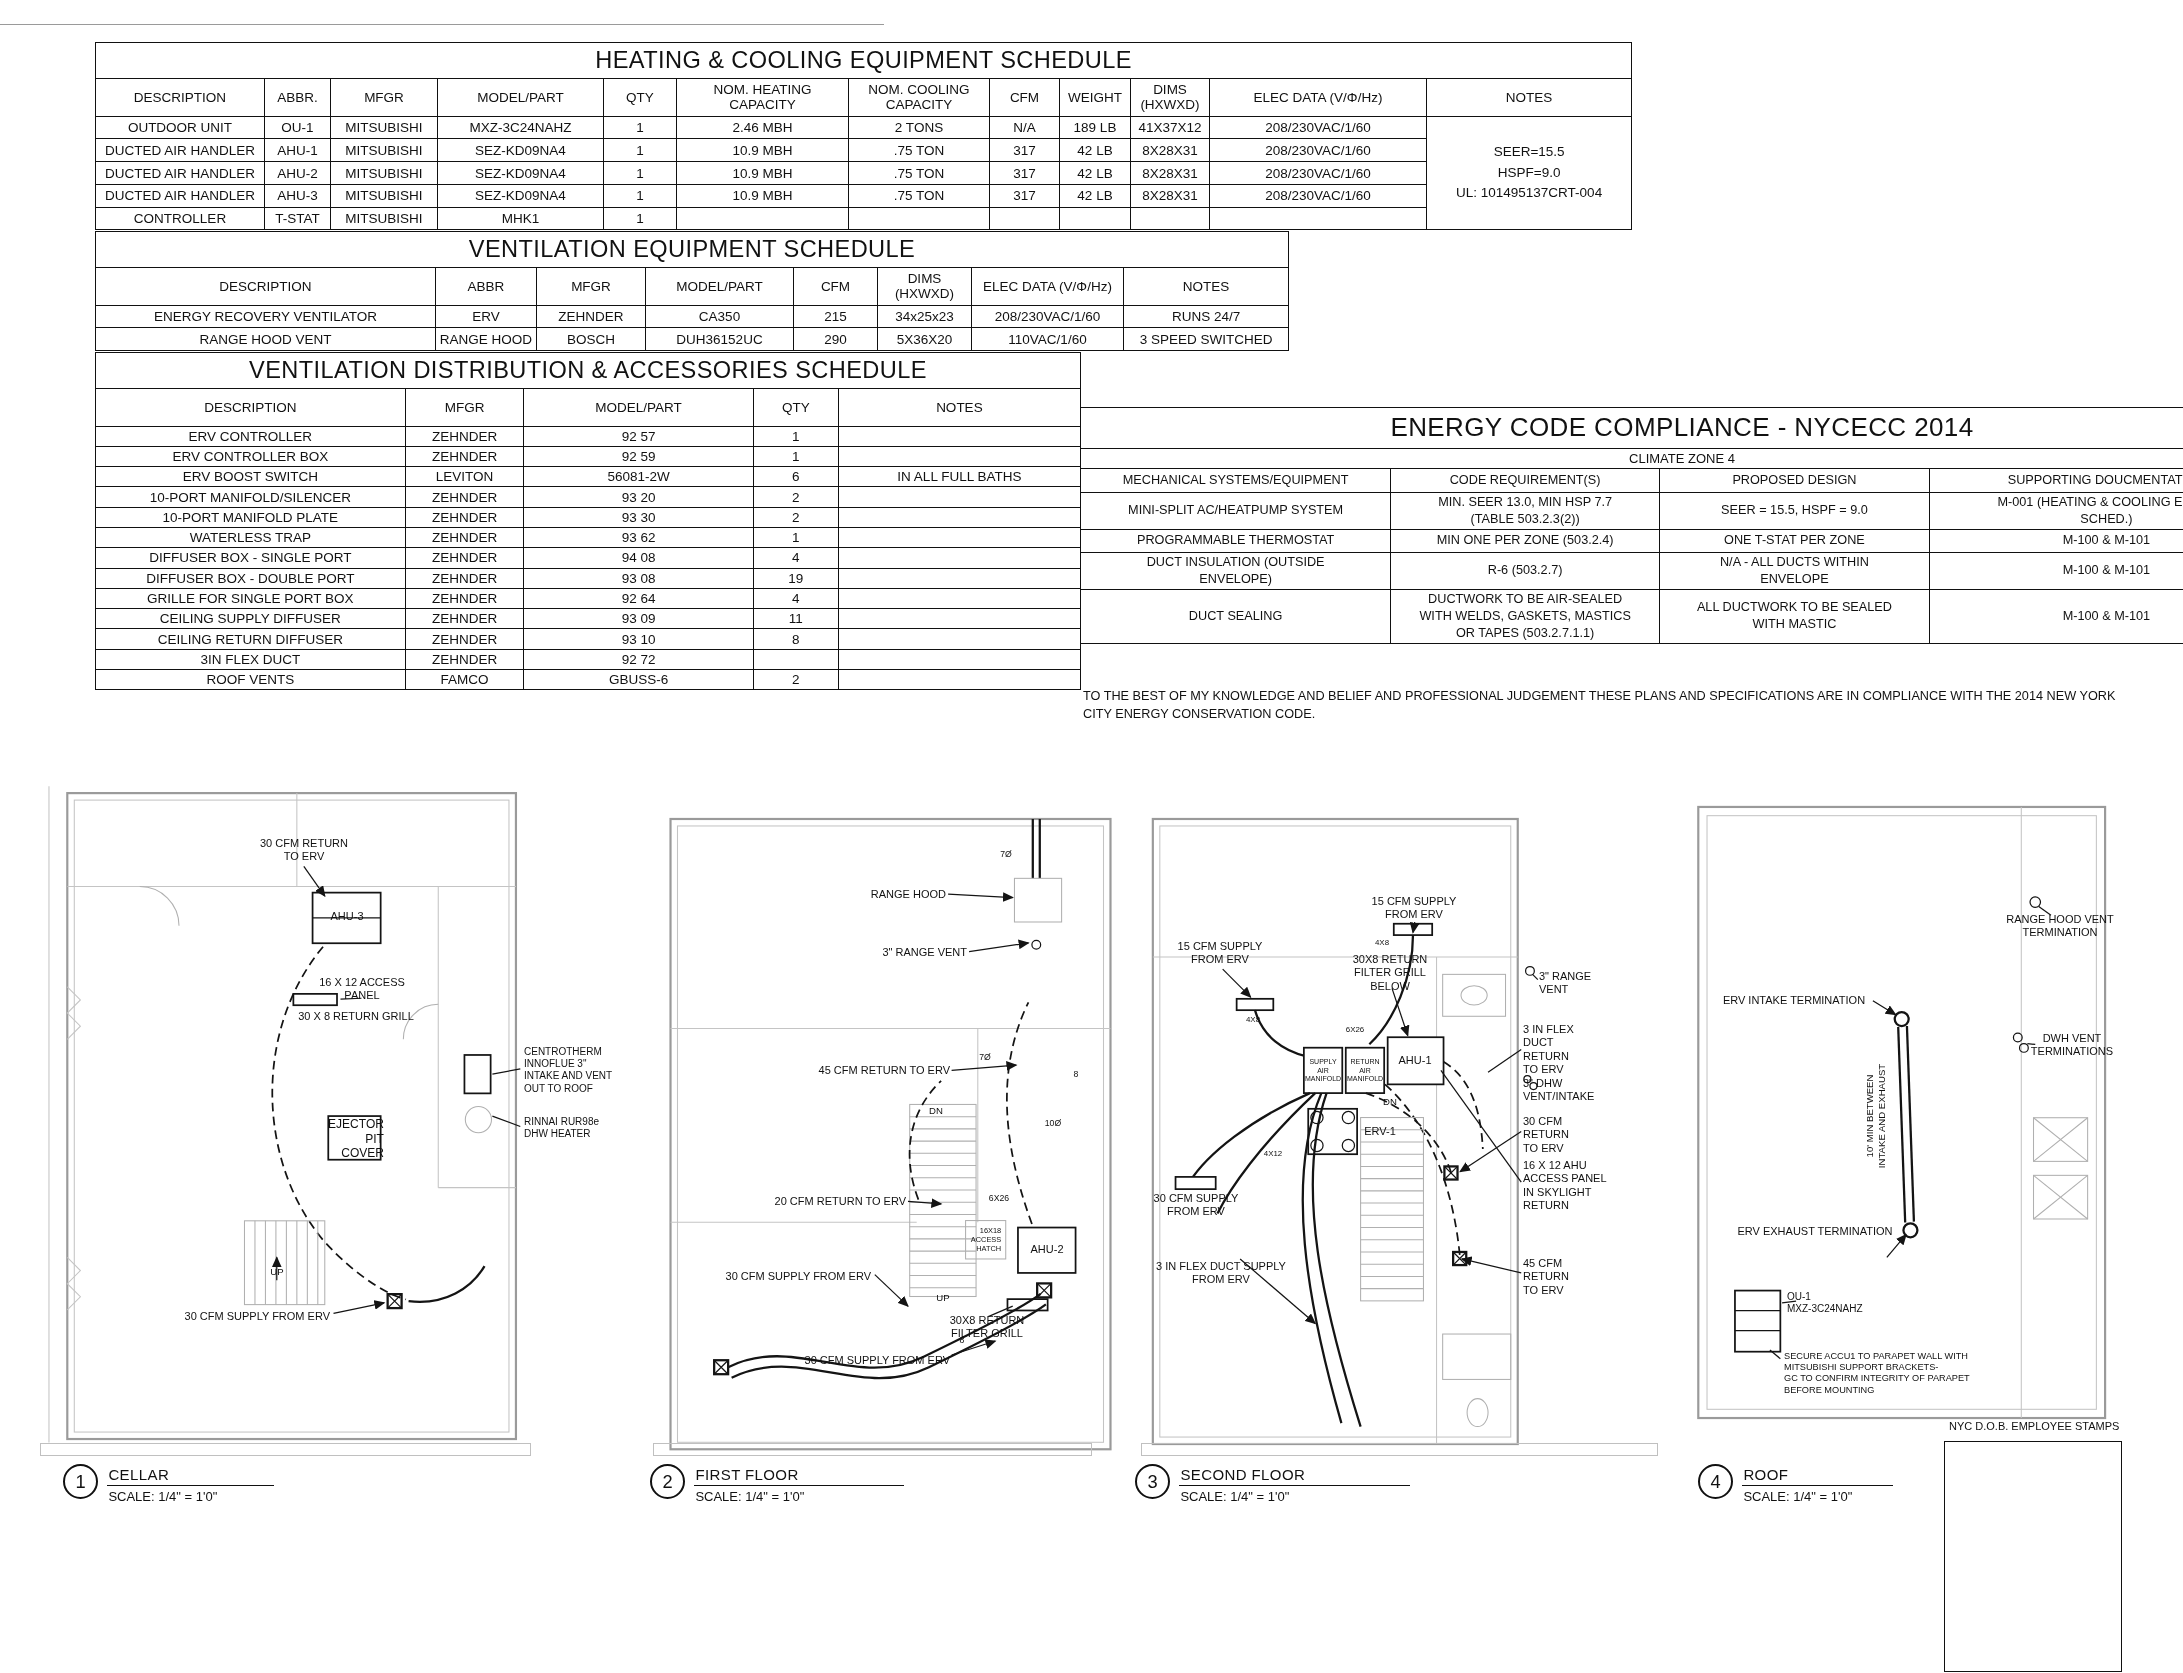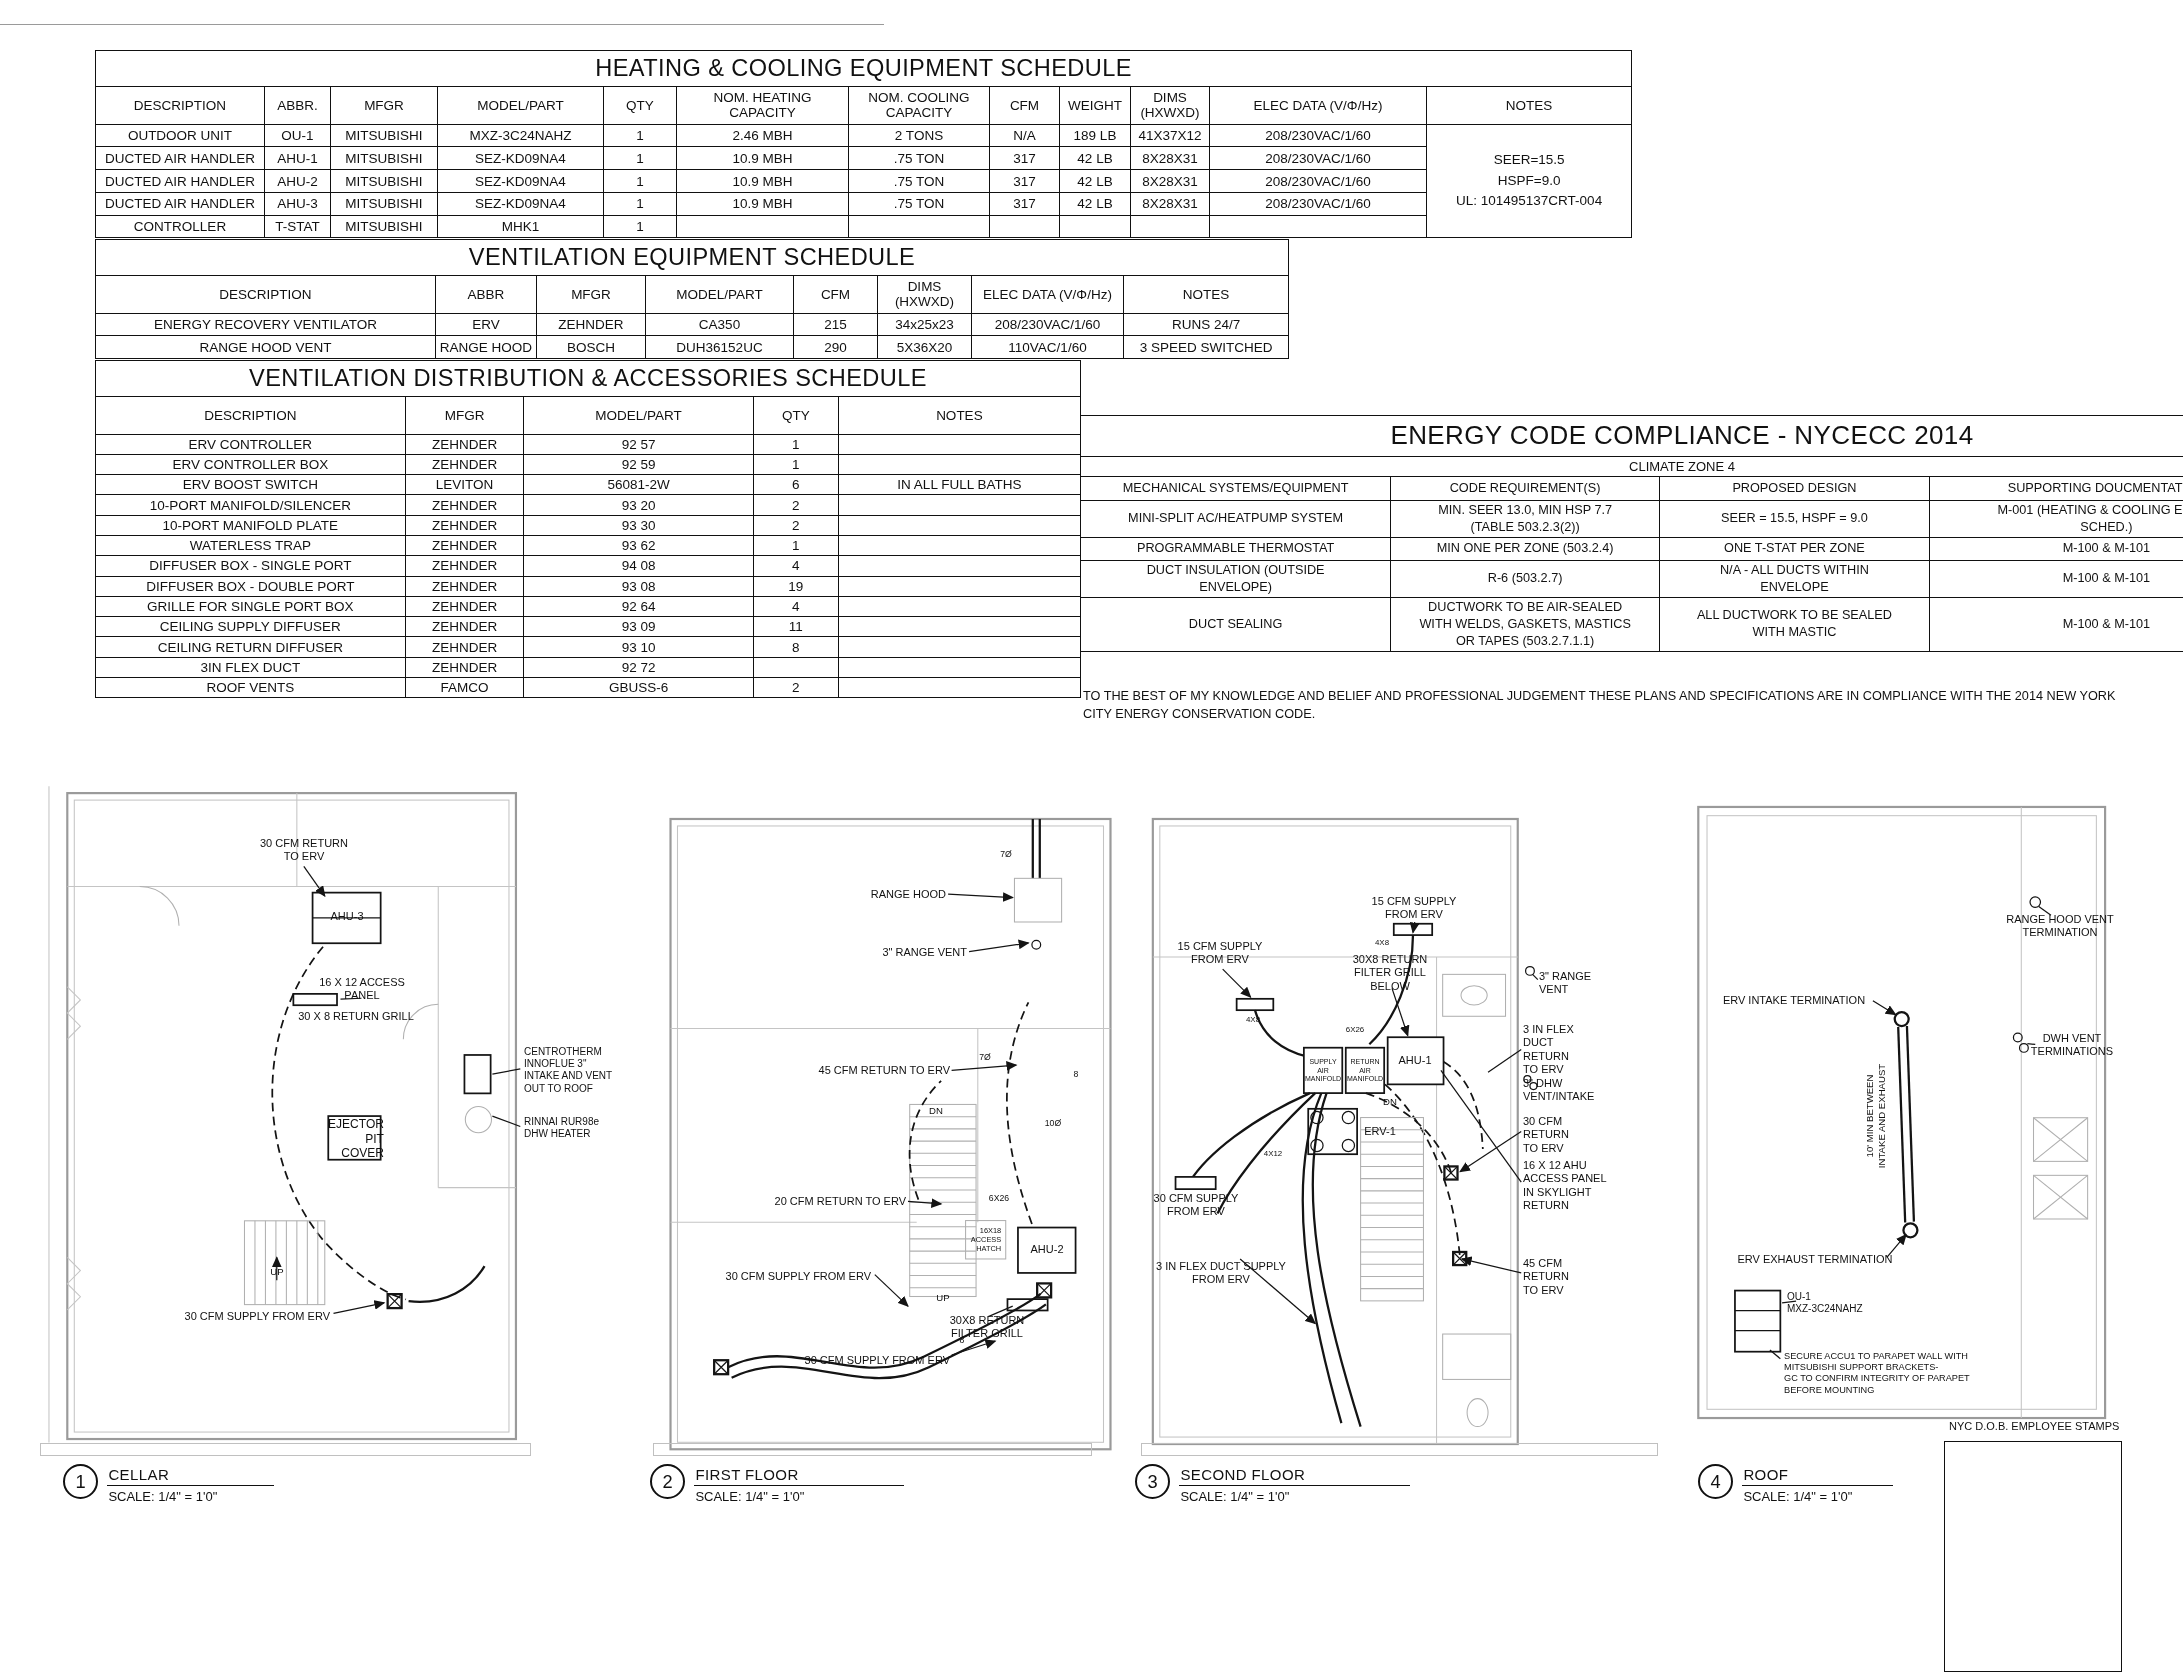--- a/index.html
+++ b/index.html
@@ -1,19 +1,19 @@
 <!DOCTYPE html>
 <html style="font-size:14px"><head>
 <meta charset="utf-8">
 <style>
   html,body{margin:0;padding:0;background:#e8e8e8;}
   .sheet{position:relative;width:2184px;height:1673px;background:#ffffff;overflow:hidden;
          font-family:"Liberation Sans",sans-serif;color:#111;}
   .trim{position:absolute;left:0;top:23.6px;width:884px;border-top:1.3px solid #9a9a9a;}
-  .tbl{position:absolute;margin-top:8px;}
+  .tbl{position:absolute;}
   table.sched{border-collapse:collapse;table-layout:fixed;width:100%;background:#fff;}
   table.sched th,table.sched td{border:1.7px solid #111;text-align:center;vertical-align:middle;
       white-space:pre-line;padding:0.9px 2.6px;font-weight:400;overflow:hidden;}
   .sched .ttl{font-size:23.6px;height:33px;letter-spacing:0.4px;font-weight:500;}
   .sched .hdr{font-size:13.5px;height:35px;}
   .sched td{font-size:13.5px;height:20px;}
   .wrap-dist td{height:17.5px;}
   .sched td.merged{font-size:13.5px;line-height:1.55;}
   .energy .ttl{font-size:26px;height:38px;}
   .energy .sub{font-size:13px;height:17.5px;font-weight:400;}
@@ -614,21 +614,21 @@
       <path class="lead" d="M126,590 L110,592"></path>
       <path class="lead" d="M108,656 L96,646"></path>
     </svg>
   <div class="ann" style="left: 374px; top: 140px; text-align: center; transform: translate(-50%, -50%);">RANGE HOOD VENT
 TERMINATION</div>
       <div class="ann" style="left: 108px; top: 215px; text-align: center; transform: translate(-50%, -50%);">ERV INTAKE TERMINATION</div>
       <div class="ann" style="left: 386px; top: 259px; text-align: center; transform: translate(-50%, -50%);">DWH VENT
 TERMINATIONS</div>
       <div class="ann" style="left: 190px; top: 330px; font-size: 9.6px; text-align: center; transform: translate(-50%, -50%) rotate(-90deg);">10' MIN BETWEEN
 INTAKE AND EXHAUST</div>
-      <div class="ann" style="left: 121px; top: 474px; text-align: left; transform: translate(-50%, -50%); padding-left: 16px;">ERV EXHAUST TERMINATION</div>
+      <div class="ann" style="left: 121px; top: 446px; text-align: left; transform: translate(-50%, -50%); padding-left: 16px;">ERV EXHAUST TERMINATION</div>
       <div class="ann" style="left: 101px; top: 517px; font-size: 10px; text-align: left; transform: translate(0px, -50%);">OU-1
 MXZ-3C24NAHZ</div>
       <div class="ann" style="left: 98px; top: 587px; font-size: 9.2px; text-align: left; transform: translate(0px, -50%);">SECURE ACCU1 TO PARAPET WALL WITH
 MITSUBISHI SUPPORT BRACKETS-
 GC TO CONFIRM INTEGRITY OF PARAPET
 BEFORE MOUNTING</div>
     </div>
 
   
   <div class="walk" style="left:40px;top:1443px;width:489px"></div>

